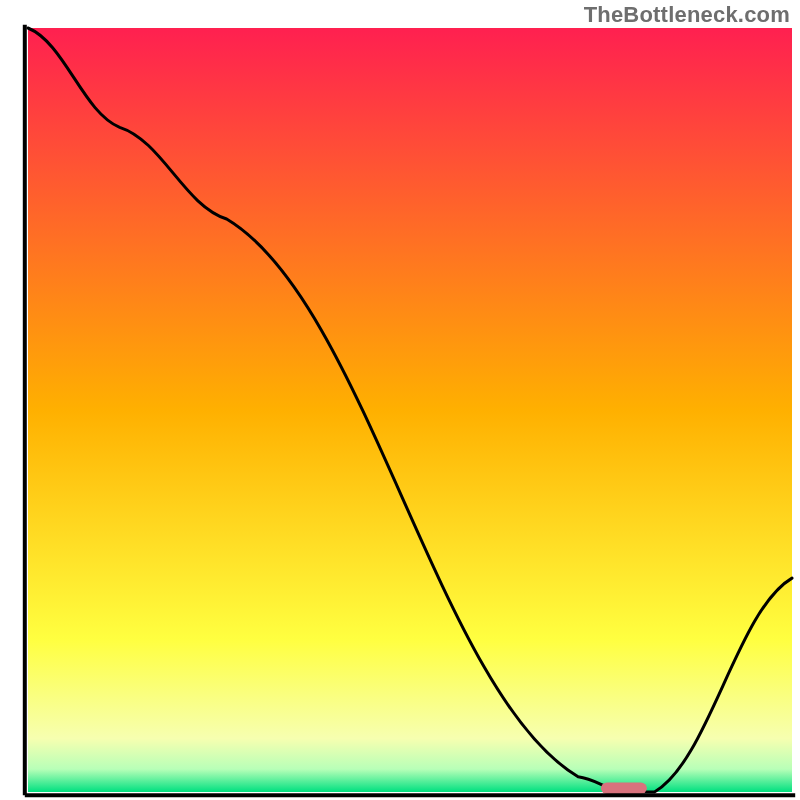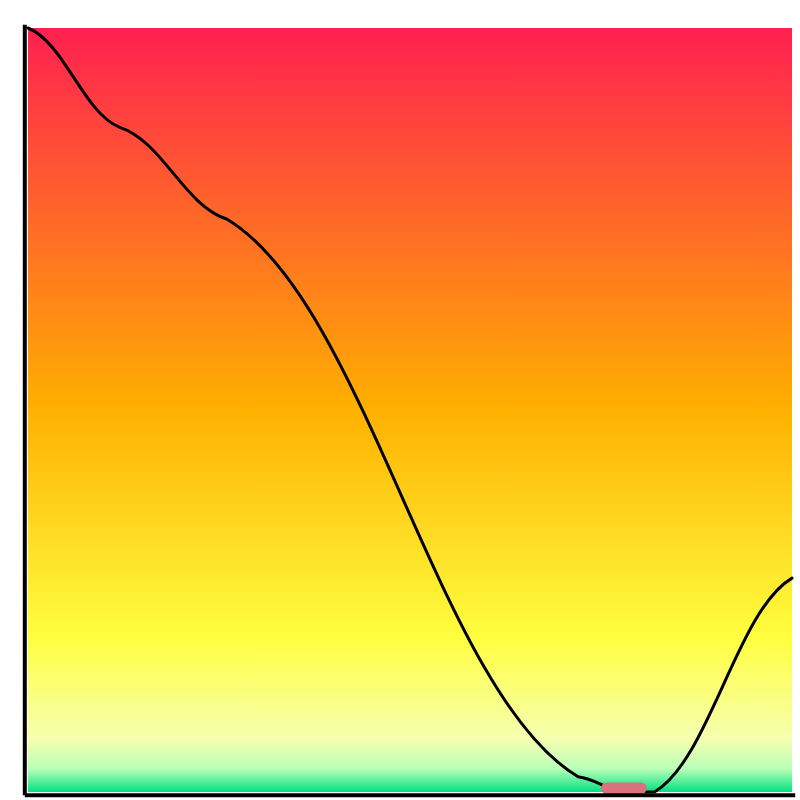--- a/index.html
+++ b/index.html
@@ -27,20 +27,21 @@
   svg.chart {
     position: absolute;
     left: 0;
     top: 0;
   }
 </style>
 </head>
 <body>
 <div class="container">
 
+<div class="watermark">TheBottleneck.com</div>
 
 <svg class="chart" width="800" height="800" viewBox="0 0 800 800">
   <defs>
     <linearGradient id="bg-grad" x1="0" y1="0" x2="0" y2="1">
 
     <stop offset="0%" stop-color="#ff2050"></stop>
           <stop offset="50%" stop-color="#ffb000"></stop>
           <stop offset="80%" stop-color="#ffff40"></stop>
           <stop offset="93%" stop-color="#f6ffb0"></stop>
           <stop offset="97%" stop-color="#b8ffb8"></stop>

